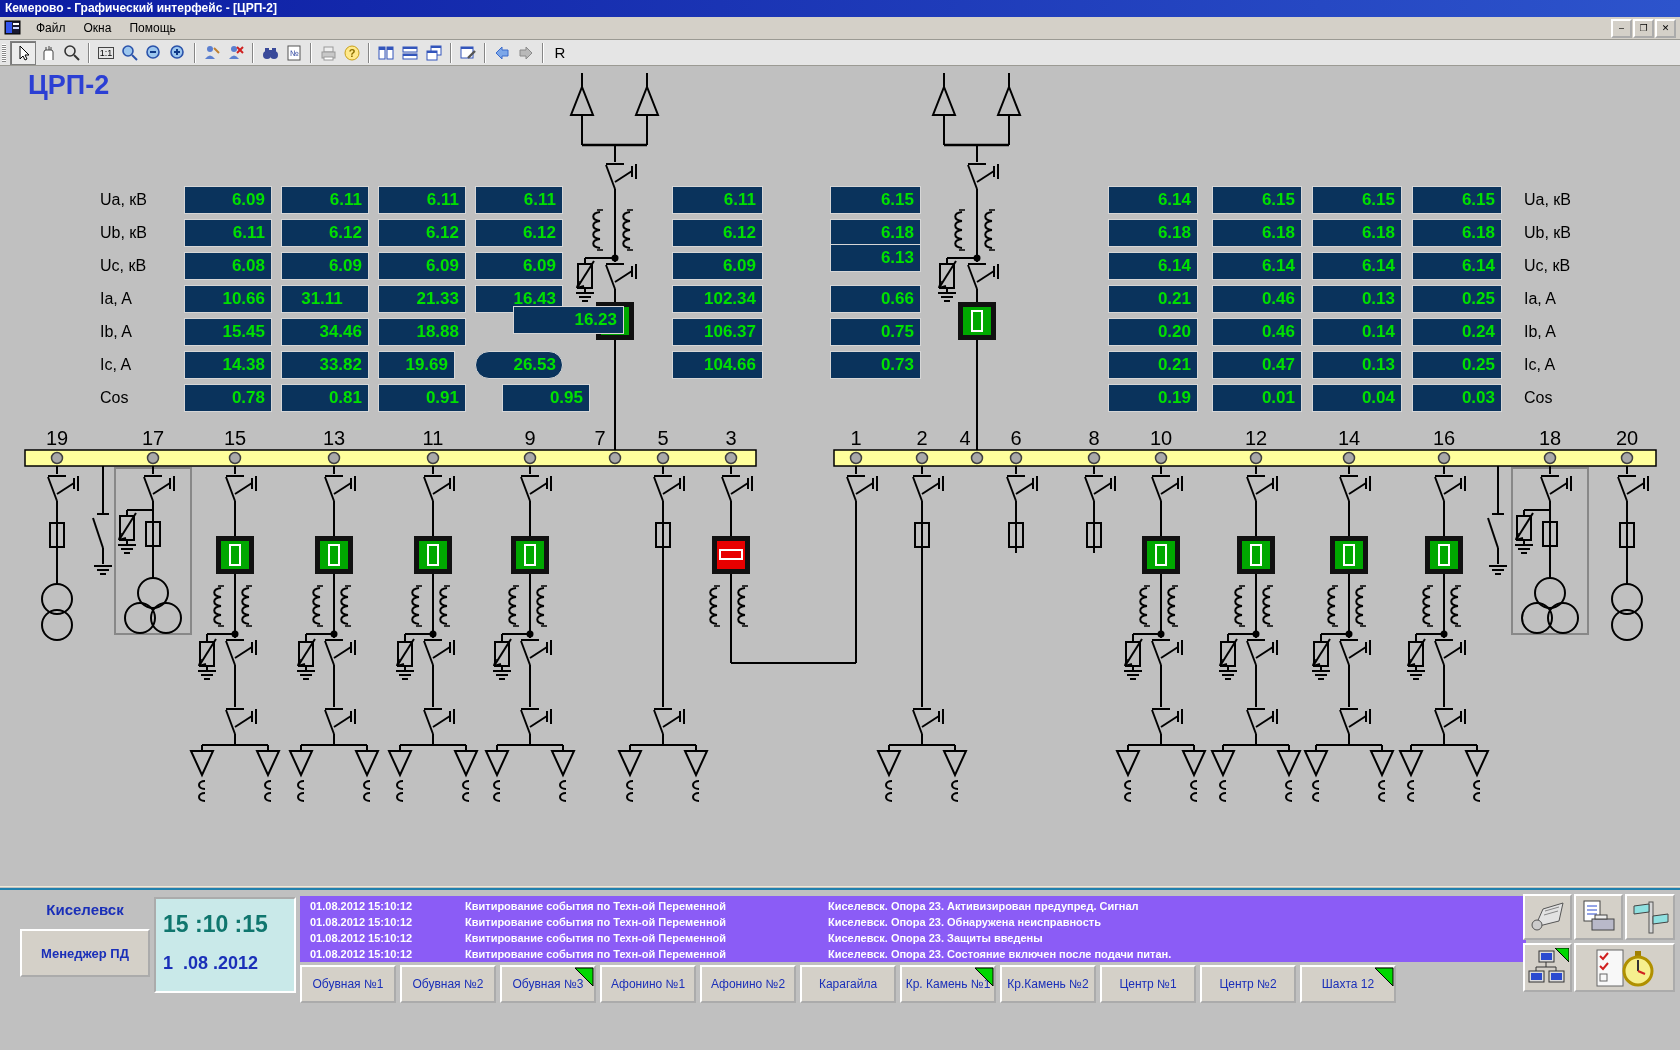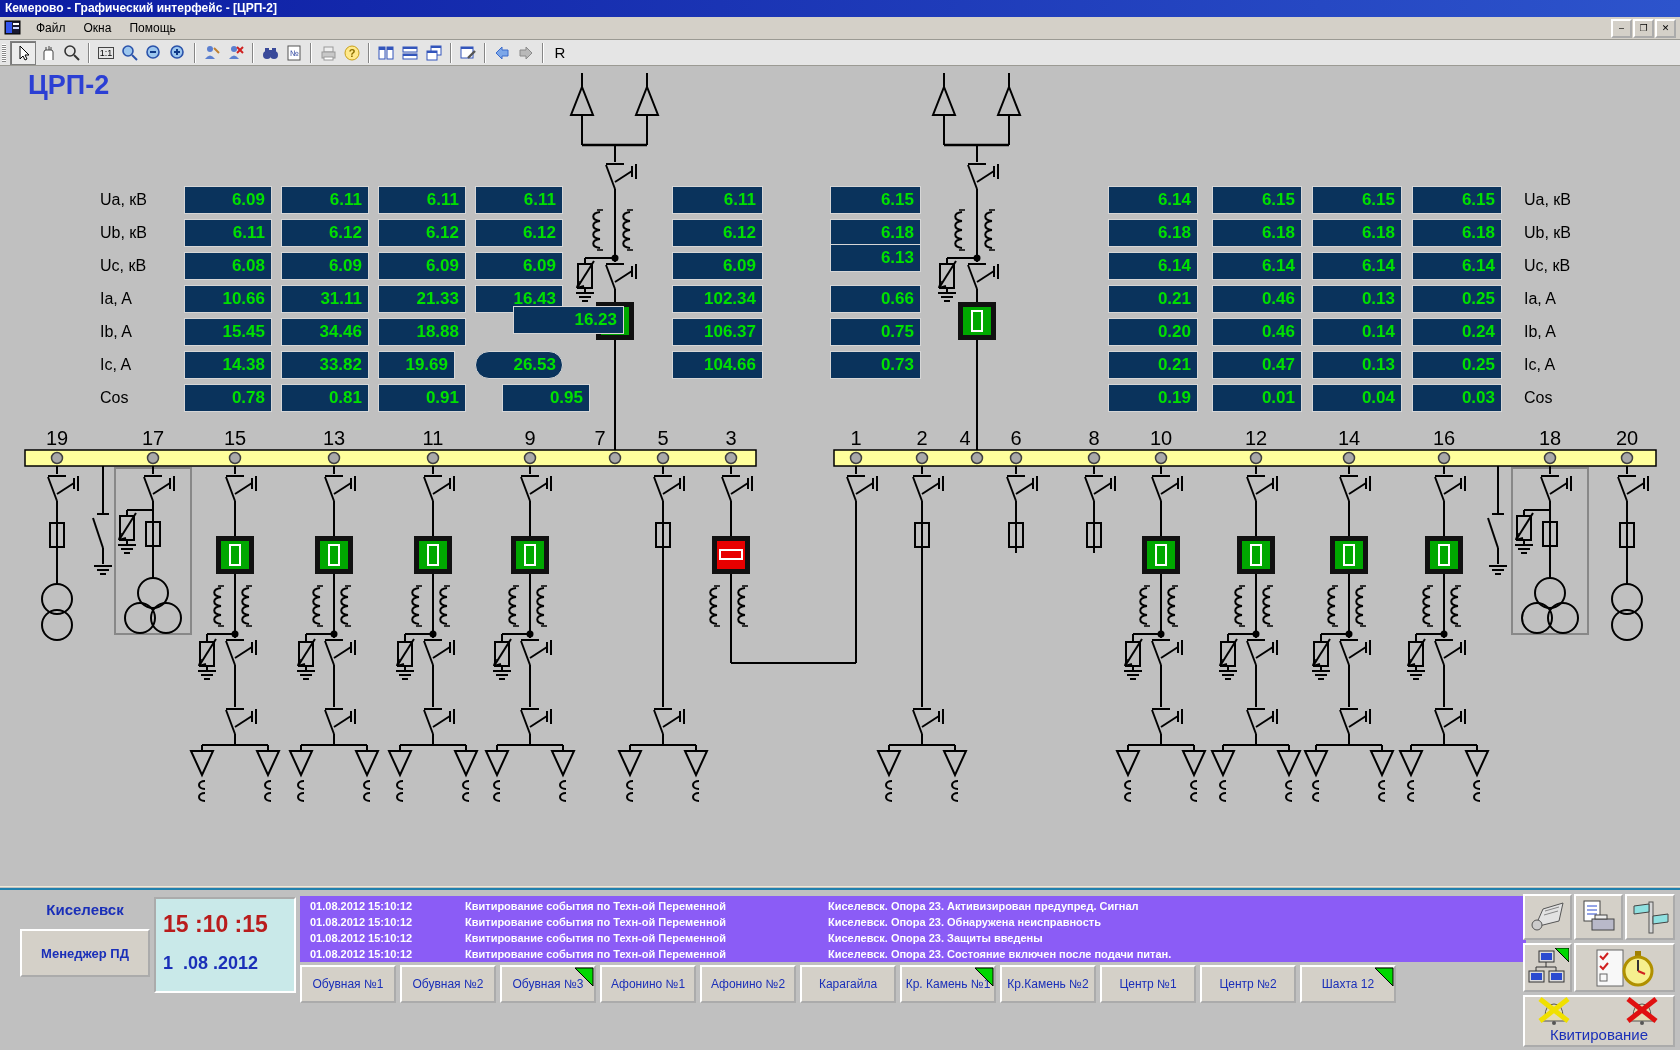--- a/index.html
+++ b/index.html
@@ -32,21 +32,21 @@
   #bottom{position:absolute;left:0;top:886px;width:1680px;height:164px;background:#c0c0c0;
     border-top:1px solid #efe9d6}
   #bottom .tealline{position:absolute;left:0;top:1px;width:100%;height:2px;background:#1f80ad}
   #station-name{position:absolute;left:20px;top:14px;width:130px;text-align:center;
     color:#1a2fb8;font-weight:bold;font-size:15px}
   #manager-btn{position:absolute;left:20px;top:42px;width:130px;height:48px;background:#d4d0c8;
     border:2px outset #fff;color:#1a2fb8;font-weight:bold;font-size:13px;
     display:flex;align-items:center;justify-content:center}
   #clock{position:absolute;left:154px;top:10px;width:142px;height:96px;background:#c9e9e9;
     border:2px inset #fff;box-sizing:border-box}
-  #clock .time{position:absolute;left:7px;top:12px;font-size:23px;font-weight:bold;color:#b91c1c;white-space:pre}
+  #clock .time{position:absolute;left:7px;top:12px;font-size:23px;font-weight:bold;color:#0f766e;white-space:pre}
   #clock .date{position:absolute;left:7px;top:54px;font-size:18px;font-weight:bold;color:#1a2fb8;white-space:pre}
   #event-log{position:absolute;left:300px;top:9px;width:1226px;height:66px;background:#8b5cf6;overflow:hidden}
   .logrow{position:absolute;left:0;width:100%;height:16px;color:#fff;font-size:11px;font-weight:bold;white-space:nowrap}
   .logrow span{position:absolute;top:0}
   #station-buttons{position:absolute;left:300px;top:78px;height:38px;display:flex}
   .sbtn{width:96px;height:38px;margin-right:4px;background:#d4d0c8;border:2px outset #fff;
     color:#1a2fb8;font-size:12px;display:flex;align-items:center;justify-content:center;
     position:relative;box-sizing:border-box;text-align:center}
   .flag{position:absolute;top:0;right:0}
   .rbtn{position:absolute;background:#d4d0c8;border:2px outset #fff;box-sizing:border-box;
@@ -1074,21 +1074,21 @@
     <div class="val" style="left: 184px; top: 186px; width: 88px;">6.09</div>
     <div class="val" style="left: 184px; top: 219px; width: 88px;">6.11</div>
     <div class="val" style="left: 184px; top: 252px; width: 88px;">6.08</div>
     <div class="val" style="left: 184px; top: 285px; width: 88px;">10.66</div>
     <div class="val" style="left: 184px; top: 318px; width: 88px;">15.45</div>
     <div class="val" style="left: 184px; top: 351px; width: 88px;">14.38</div>
     <div class="val" style="left: 184px; top: 384px; width: 88px;">0.78</div>
     <div class="val" style="left: 281px; top: 186px; width: 88px;">6.11</div>
     <div class="val" style="left: 281px; top: 219px; width: 88px;">6.12</div>
     <div class="val" style="left: 281px; top: 252px; width: 88px;">6.09</div>
-    <div class="val" style="left: 281px; top: 285px; width: 88px;">31.11</div>
+    <div class="val" style="left: 281px; top: 285px; width: 88px; text-align: center;">31.11</div>
     <div class="val" style="left: 281px; top: 318px; width: 88px;">34.46</div>
     <div class="val" style="left: 281px; top: 351px; width: 88px;">33.82</div>
     <div class="val" style="left: 281px; top: 384px; width: 88px;">0.81</div>
     <div class="val" style="left: 378px; top: 186px; width: 88px;">6.11</div>
     <div class="val" style="left: 378px; top: 219px; width: 88px;">6.12</div>
     <div class="val" style="left: 378px; top: 252px; width: 88px;">6.09</div>
     <div class="val" style="left: 378px; top: 285px; width: 88px;">21.33</div>
     <div class="val" style="left: 378px; top: 318px; width: 88px;">18.88</div>
     <div class="val" style="left: 378px; top: 351px; width: 77px;">19.69</div>
     <div class="val" style="left: 378px; top: 384px; width: 88px;">0.91</div>
@@ -1247,26 +1247,13 @@
       <rect x="4" y="3" width="26" height="36" fill="#f8f8f8" stroke="#666"></rect>
       <path d="M7,9 l3,3 5,-6" stroke="#d02020" stroke-width="2" fill="none"></path>
       <path d="M7,19 l3,3 5,-6" stroke="#d02020" stroke-width="2" fill="none"></path>
       <rect x="7" y="27" width="7" height="7" fill="none" stroke="#666"></rect>
       <rect x="42" y="4" width="6" height="5" fill="#a08000"></rect>
       <circle cx="45" cy="24" r="14" fill="#f6ef8e" stroke="#b09000" stroke-width="3"></circle>
       <line x1="45" y1="24" x2="45" y2="13" stroke="#333" stroke-width="2"></line>
       <line x1="45" y1="24" x2="52" y2="27" stroke="#d02020" stroke-width="2"></line>
       </svg>
   </div>
-  <div class="rbtn" id="ack-btn" style="left:1523px;top:108px;width:152px;height:52px">
-    <svg width="148" height="30">
-      <path d="M20,20 q0,-13 9,-13 q9,0 9,13 l3,4 h-24 z" fill="#e4dcb4" stroke="#555"></path>
-      <circle cx="29" cy="26" r="2" fill="#555"></circle>
-      <line x1="15" y1="2" x2="43" y2="24" stroke="#f0e000" stroke-width="5"></line>
-      <line x1="43" y1="2" x2="15" y2="24" stroke="#f0e000" stroke-width="5"></line>
-      <path d="M108,20 q0,-13 9,-13 q9,0 9,13 l3,4 h-24 z" fill="#e4dcb4" stroke="#555"></path>
-      <circle cx="117" cy="26" r="2" fill="#555"></circle>
-      <line x1="103" y1="2" x2="131" y2="24" stroke="#e01010" stroke-width="5"></line>
-      <line x1="131" y1="2" x2="103" y2="24" stroke="#e01010" stroke-width="5"></line>
-      </svg>
-    <div id="ack-label">Квитирование</div>
-  </div>
 </div>
 
 </body></html>

